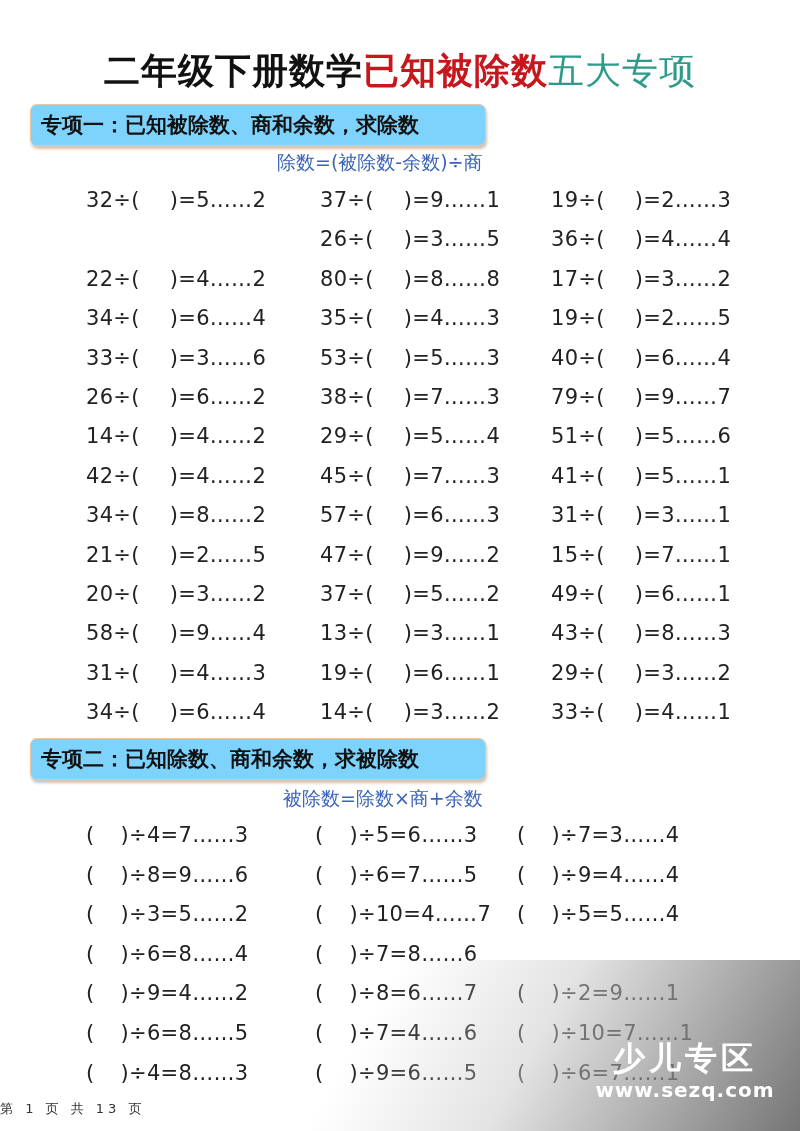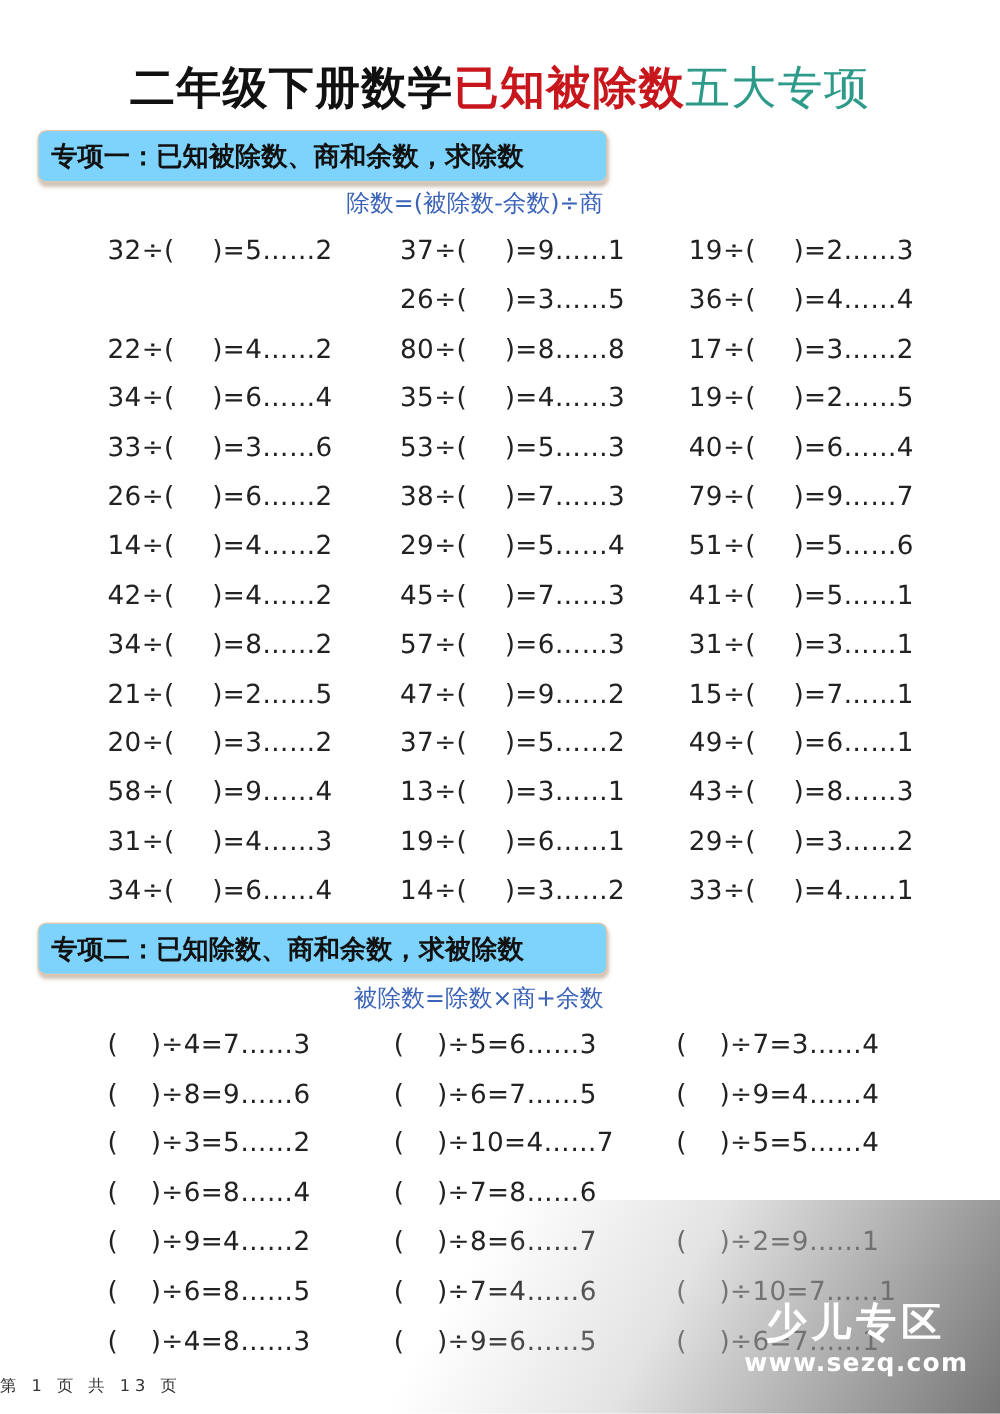--- a/index.html
+++ b/index.html
@@ -40,21 +40,21 @@
     .cell {
       position: absolute; top: 0; font-size: 21px; color: #222;
       font-family: "DejaVu Sans", "Liberation Sans", sans-serif;
       white-space: nowrap; letter-spacing: 0.3px;
     }
     .grid-1 .c0 { left: 86px; }
     .grid-1 .c1 { left: 320px; }
     .grid-1 .c2 { left: 551px; }
     .grid-2 .c0 { left: 86px; }
     .grid-2 .c1 { left: 315px; }
-    .grid-2 .c2 { left: 541px; }
+    .grid-2 .c2 { left: 517px; }
     .blank { display: inline-block; width: 30px; }
     .blank-2 { display: inline-block; width: 26px; }
 
     .footer-gradient {
       position: absolute; left: 0; top: 960px; width: 800px; height: 171px;
       background: linear-gradient(120deg, rgba(255,255,255,0) 45%, rgba(200,200,200,0.5) 65%, rgba(110,110,110,0.95) 100%);
       pointer-events: none;
     }
     .page-number {
       position: absolute; top: 1100px; left: 0; width: 800px; 

